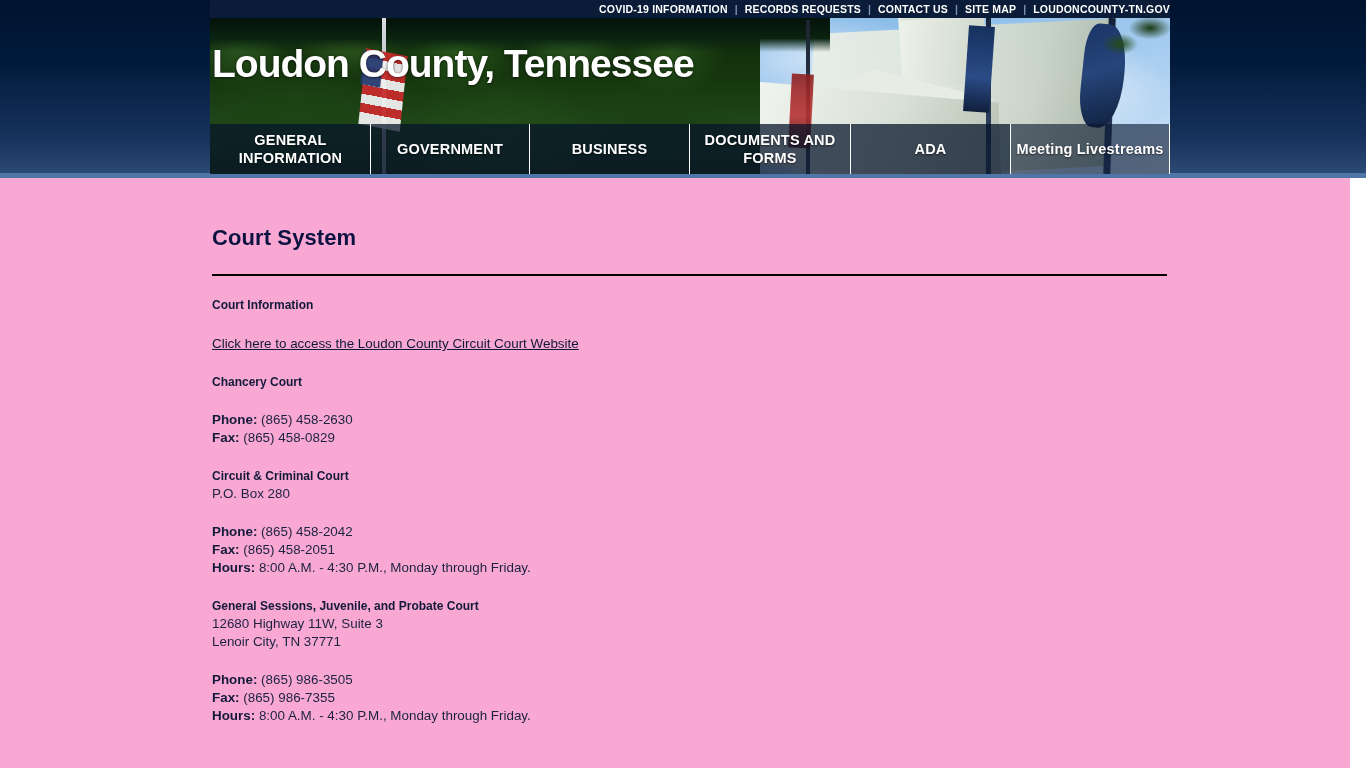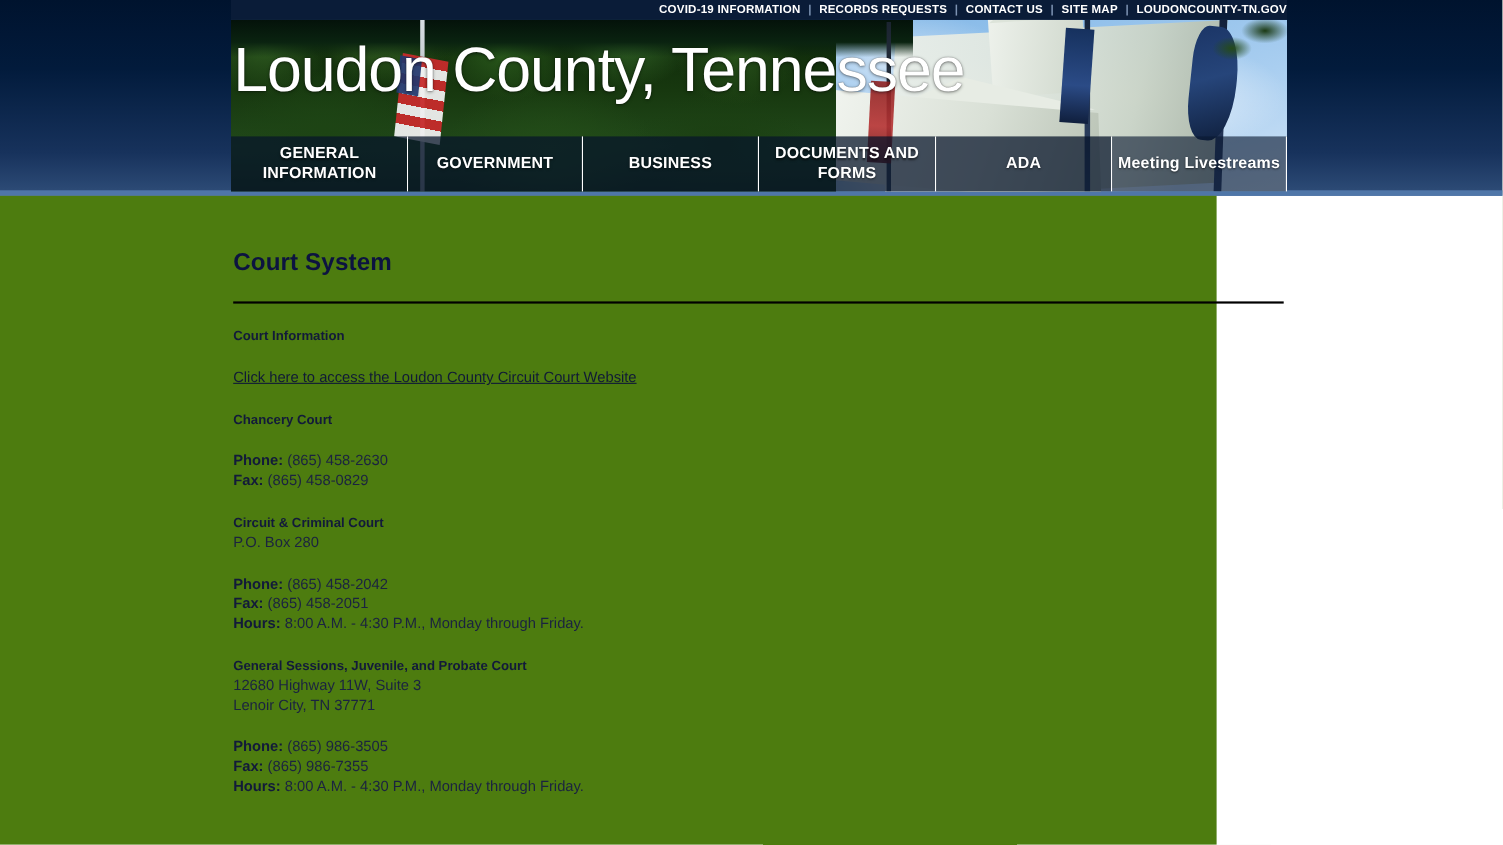--- a/index.html
+++ b/index.html
@@ -231,22 +231,22 @@
 
   #banner-title {
     position: absolute;
     left: 2px;
     top: 18px;
     width: 956px;
     height: 92px;
     display: flex;
     align-items: center;
     color: #ffffff;
-    font-size: 57px;
-    font-weight: normal;
+    font-size: 39px;
+    font-weight: bold;
     letter-spacing: -1px;
     text-shadow: 0 1px 3px rgba(0,0,0,.45), 0 0 1px rgba(0,0,0,.6);
     z-index: 4;
     white-space: nowrap;
   }
 
   
   #main-nav {
     position: absolute;
     top: 124px; left: 0;
@@ -280,23 +280,23 @@
   #main-nav .nav-item:nth-child(3) { width: 160px; }
   #main-nav .nav-item:nth-child(4) { width: 161px; }
   #main-nav .nav-item:nth-child(5) { width: 160px; }
   #main-nav .nav-item:nth-child(6) { width: 159px; background: rgba(10,24,48,.62); }
 
   
   #content {
     position: absolute;
     top: 178px;
     left: 0;
-    width: 1106px;
+    width: 1350px;
     height: 590px;
-    background: #4d7c0f;
+    background: #f9a8d4;
   }
   #content-inner {
     position: absolute;
     left: 212px;
     top: 0;
     width: 956px;
   }
   #page-title {
     margin: 0;
     padding-top: 47px;

